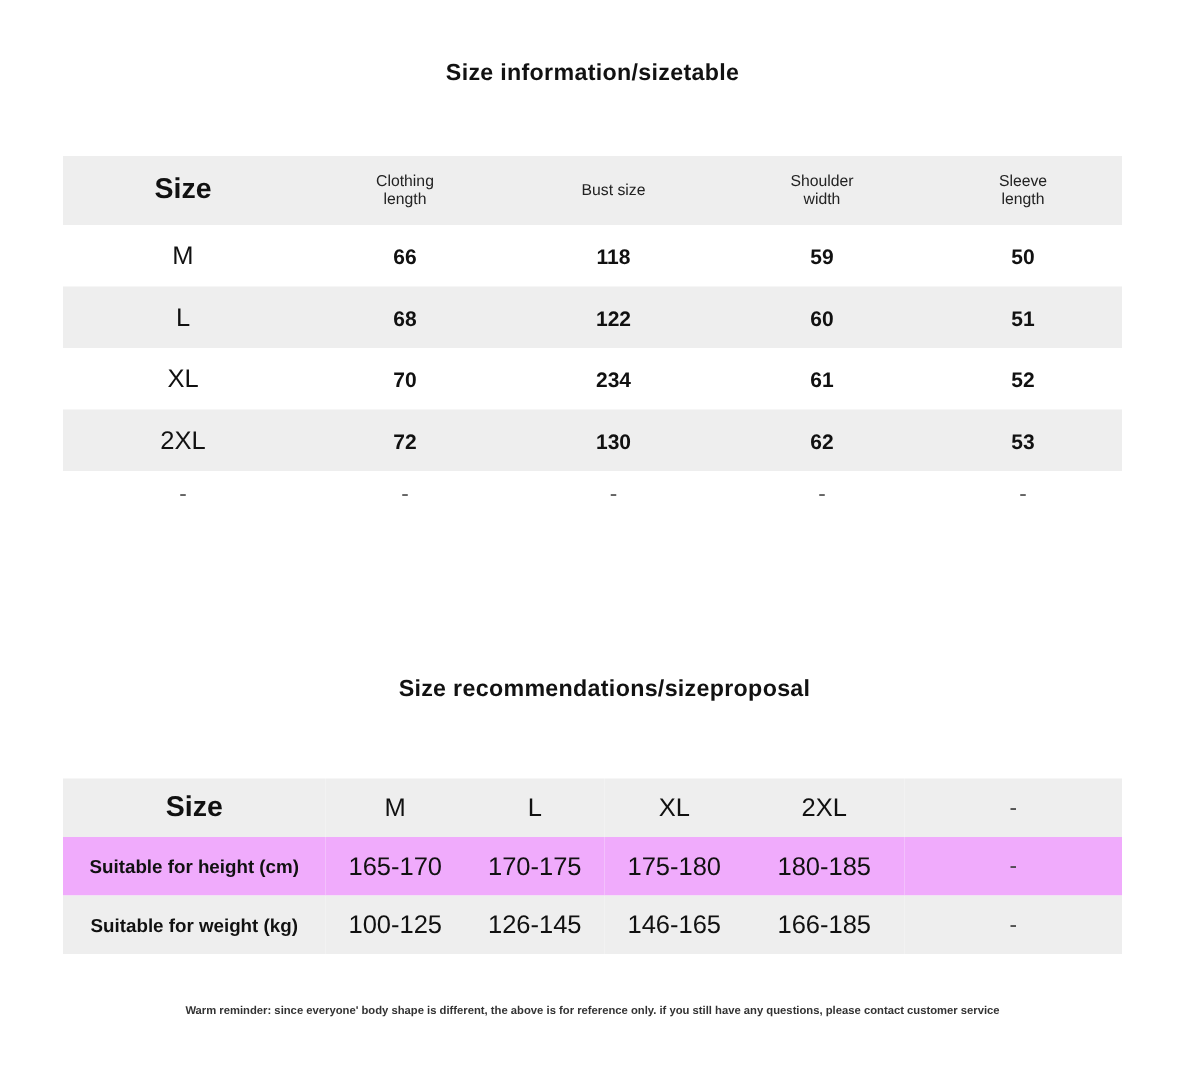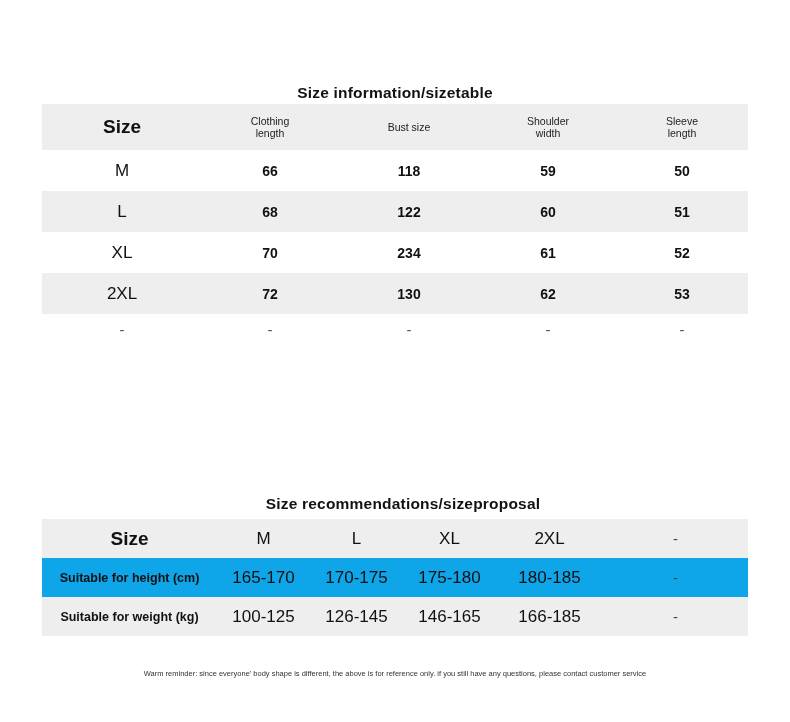--- a/index.html
+++ b/index.html
@@ -20,21 +20,20 @@
     height: 722px;
   }
 
   
   .section-title {
     text-align: center;
     font-weight: bold;
     font-size: 15.5px;
     color: #121212;
     letter-spacing: 0.2px;
-    margin-top: 44px;
   }
   #title-1 { position: absolute; left: 0; right: 0; top: 40px; }
   #title-2 { position: absolute; left: 0; right: 0; top: 451px; padding-left: 16px; }
 
   
   .table1 {
     position: absolute;
     left: 42px;
     top: 104px;
     width: 706px;
@@ -80,40 +79,40 @@
   .note {
     position: absolute;
     left: 0;
     right: 0;
     text-align: center;
     font-size: 7.5px;
     font-weight: bold;
     color: #222;
   }
   #note-1 { top: 367px; }
-  #note-2 { top: 669px; font-weight: normal; color: #333; }
+  #note-2 { top: 669px; font-weight: bold; color: #333; }
 
   
   .table2 {
     position: absolute;
     left: 42px;
     top: 519px;
     width: 706px;
     border-collapse: collapse;
     table-layout: fixed;
   }
   .table2 td {
     border: 0;
     padding: 0;
     text-align: center;
     vertical-align: middle;
   }
   .t2-row { height: 39px; }
   .t2-row.shaded { background: #eeeeee; }
-  .t2-row.white { background: #0ea5e9; }
+  .t2-row.white { background: #f0abfc; }
   .t2-size-label {
     font-size: 19px;
     font-weight: bold;
     color: #111;
   }
   .t2-head-cell {
     font-size: 17px;
     color: #111;
   }
   .t2-rowlabel {

